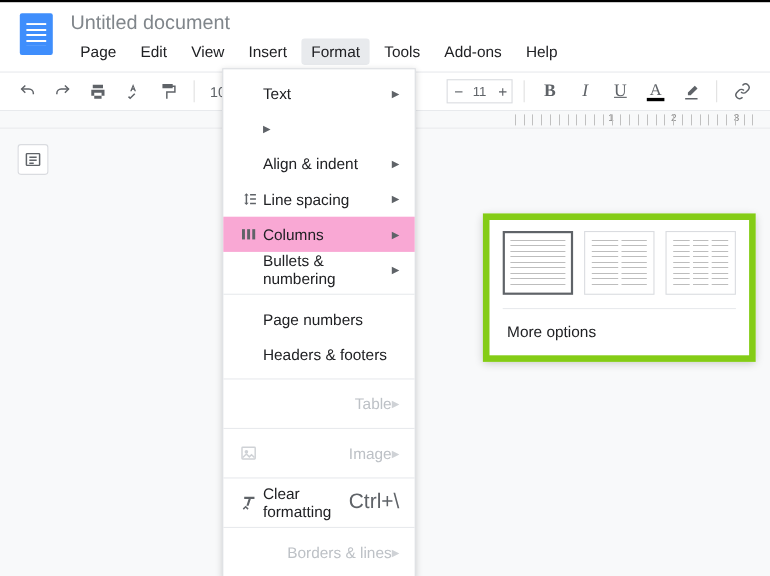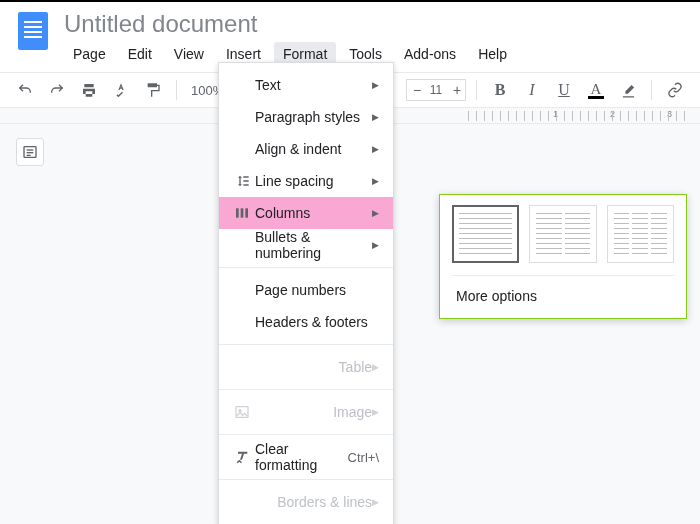--- a/index.html
+++ b/index.html
@@ -32,21 +32,21 @@
   .doc-icon::before {
     content: "";
     position: absolute;
     left: 6px; right: 6px; top: 9px; bottom: 9px;
     background: repeating-linear-gradient(
       to bottom, #fff 0, #fff 2px, transparent 2px, transparent 5px
     );
   }
   .title-area { flex: 1; }
   .doc-title {
-    font-size: 24px;
+    font-size: 18px;
     color: #80868b;
     padding: 2px 0 4px 0;
   }
   .menubar {
     display: flex;
     gap: 4px;
     padding-bottom: 6px;
   }
   .menubar .menu-item {
     padding: 4px 9px;
@@ -137,21 +137,21 @@
     border: 1px solid #dadce0;
     border-radius: 3px;
     display: flex; align-items: center; justify-content: center;
     background: #fff;
     cursor: pointer;
   }
   .outline-panel svg { stroke: #5f6368; }
   
   .dropdown {
     position: absolute;
-    left: 218px;
+    left: 202px;
     top: 60px;
     width: 176px;
     background: #fff;
     border: 1px solid #dadce0;
     box-shadow: 0 2px 6px rgba(0,0,0,.18);
     z-index: 10;
     padding: 6px 0;
   }
   .dd-item {
     display: flex;
@@ -164,37 +164,37 @@
   }
   .dd-item .dd-icon {
     width: 26px;
     display: flex; align-items: center; justify-content: center;
     color: #5f6368;
   }
   .dd-item .dd-label { flex: 1; }
   .dd-item .dd-arrow {
     font-size: 9px; color: #5f6368;
   }
-  .dd-item .dd-short { color: #5f6368; font-size: 13px; }
+  .dd-item .dd-short { color: #5f6368; font-size: 19px; }
   .dd-item.active { background: #f9a8d4; }
   .dd-item.disabled { color: #bdc1c6; cursor: default; text-align: right; }
   .dd-item.disabled .dd-icon,
   .dd-item.disabled .dd-arrow { color: #cfd2d6; }
   .dd-sep {
     border-top: 1px solid #e8eaed;
     margin: 6px 0;
   }
   
   .submenu {
     position: absolute;
     left: 439px;
     top: 192px;
     width: 248px;
     background: #fff;
-    border: 1px solid #84cc16;
+    border: 6px solid #84cc16;
     box-shadow: 0 2px 8px rgba(0,0,0,.2);
     z-index: 11;
     padding: 10px 8px;
   }
   .col-options {
     display: flex;
     gap: 10px;
     justify-content: flex-start;
     padding: 0 4px;
   }
@@ -330,21 +330,20 @@
 </div>
 
 <div class="dropdown" id="format-dropdown">
     <div class="dd-item">
       <span class="dd-icon"></span>
       <span class="dd-label">Text</span>
       <span class="dd-arrow">▶</span>
     </div>
     <div class="dd-item">
       <span class="dd-icon"></span>
-      <span class="dd-label">Paragraph styles</span>
       <span class="dd-arrow">▶</span>
     </div>
     <div class="dd-item">
       <span class="dd-icon"></span>
       <span class="dd-label">Align &amp; indent</span>
       <span class="dd-arrow">▶</span>
     </div>
     <div class="dd-item">
       <span class="dd-icon">
         <svg width="16" height="16" viewBox="0 0 24 24" fill="#5f6368">

